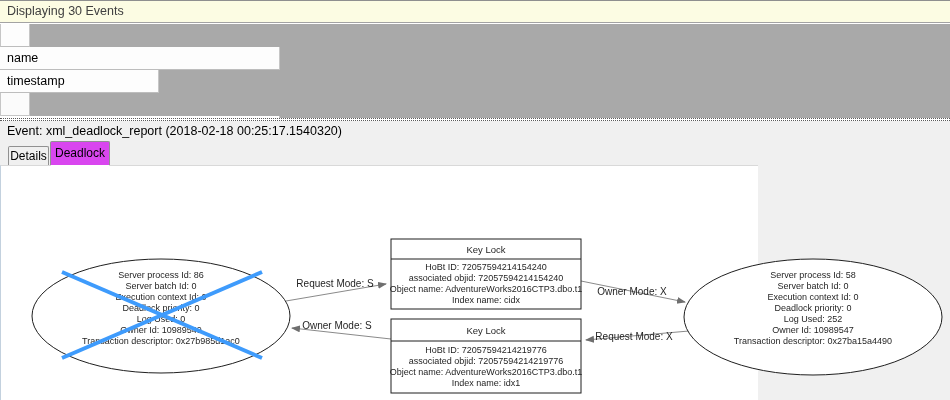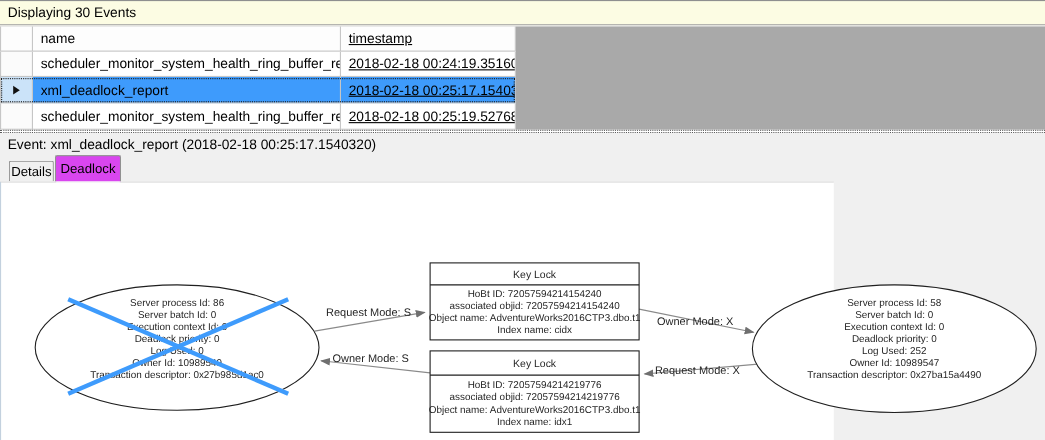--- a/index.html
+++ b/index.html
@@ -5,31 +5,31 @@
   html,body{margin:0;padding:0;}
   body{
     width:950px;height:400px;position:relative;overflow:hidden;
     font-family:"Liberation Sans",sans-serif;background:#fff;
     -webkit-font-smoothing:antialiased;
   }
   
   .infobar{
     position:absolute;top:0;left:0;width:950px;height:23px;
     background:#fcfce3;border-top:1px solid #8e8f8f;border-bottom:1px solid #a3a3a3;
-    box-sizing:border-box;font-size:12.5px;color:#000000;line-height:21px;padding-left:7px;
+    box-sizing:border-box;font-size:12.5px;color:#404040;line-height:21px;padding-left:7px;
   }
   
   .grid-bg{position:absolute;top:24px;left:0;width:950px;height:94px;background:#a9a9a9;}
   .grid{position:absolute;top:24px;left:0;width:469px;height:94px;font-size:12.5px;color:#000;}
-  .grow{display:flex;width:469px;}
+  .grow{display:flex;width:428px;flex-direction:column;}
   .cell{box-sizing:border-box;border-right:1px solid #c6c6c6;border-bottom:1px solid #c6c6c6;
         overflow:hidden;white-space:nowrap;padding:0 0 0 7px;display:flex;align-items:center;}
   .c-sel{width:30px;padding:0;justify-content:center;background:#fbfbfb;border-left:1px solid #c6c6c6;}
   .c-name{width:280px;background:#fff;}
-  .c-ts{width:159px;background:#fff;text-decoration:underline;}
+  .c-ts{width:159px;background:#fff;}
   .hdr .cell{height:23px;background:#fdfdfd;border-bottom:1px solid #bdbdbd;}
   .r1 .cell{height:23px;}
   .r2 .cell{height:24px;}
   .r3 .cell{height:24px;}
   .grow.selected .c-name,.grow.selected .c-ts{background:#3e9bfc;color:#000000;}
   .grow.selected .c-sel{background:#cbe3f9;}
   .grow.selected{outline:1px dotted #1a1a1a;outline-offset:-2px;}
   .row-marker{width:0;height:0;border-left:6px solid #111;border-top:4px solid transparent;border-bottom:4px solid transparent;}
   
   .splitter{position:absolute;top:118px;left:0;width:950px;height:3px;background:#fff;

